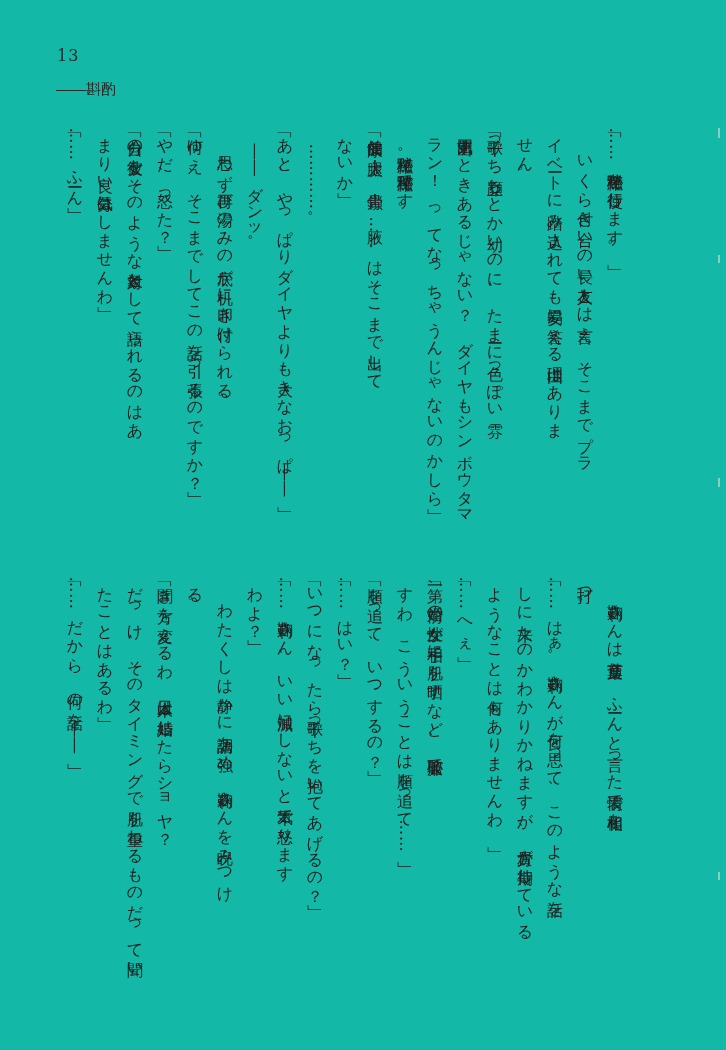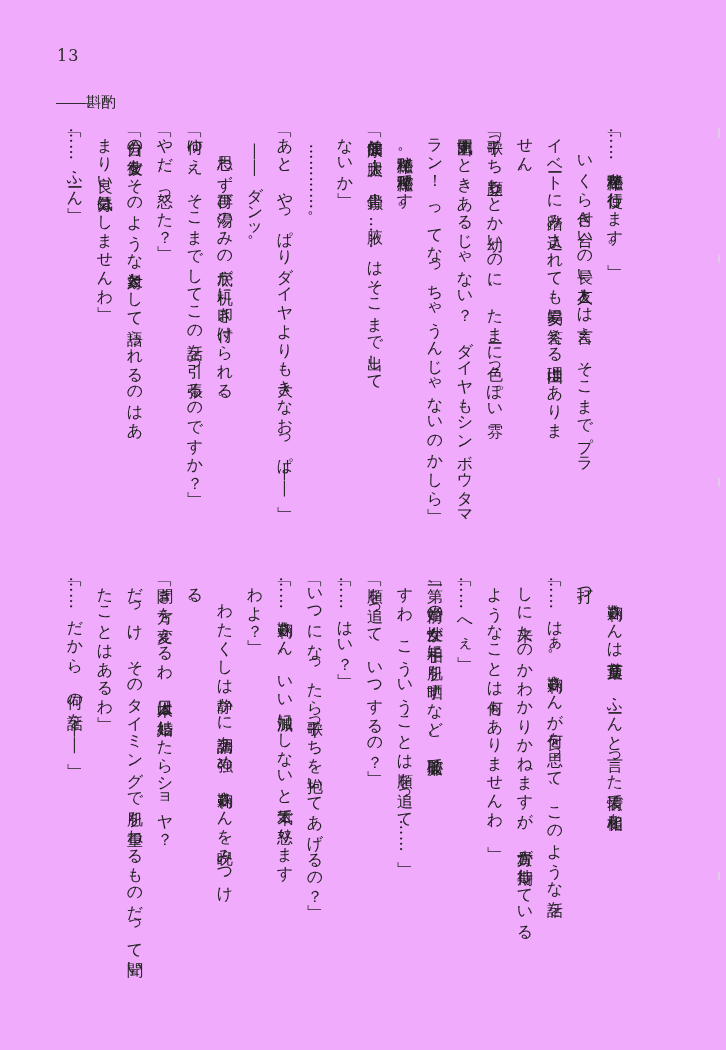--- a/index.html
+++ b/index.html
@@ -4,37 +4,37 @@
 <style>
   html, body {
     margin: 0;
     padding: 0;
     background: #ffffff;
   }
   .page {
     position: relative;
     width: 726px;
     height: 1050px;
-    background: #f0abfc;
+    background: #14b8a6;
     overflow: hidden;
     font-family: "DejaVu Serif", "Liberation Serif", serif;
     color: #1f1f1f;
   }
   .pagenum {
     position: absolute;
     left: 57px;
     top: 46px;
     font-size: 16px;
     letter-spacing: 1px;
     color: #2a2a2a;
   }
   .runtitle {
     position: absolute;
     left: 56px;
-    top: 93px;
+    top: 80px;
     font-size: 15px;
     letter-spacing: 0px;
     color: #2a2a2a;
     white-space: nowrap;
   }
   .vblock {
     position: absolute;
     right: 96px;
     writing-mode: vertical-rl;
     text-orientation: mixed;

